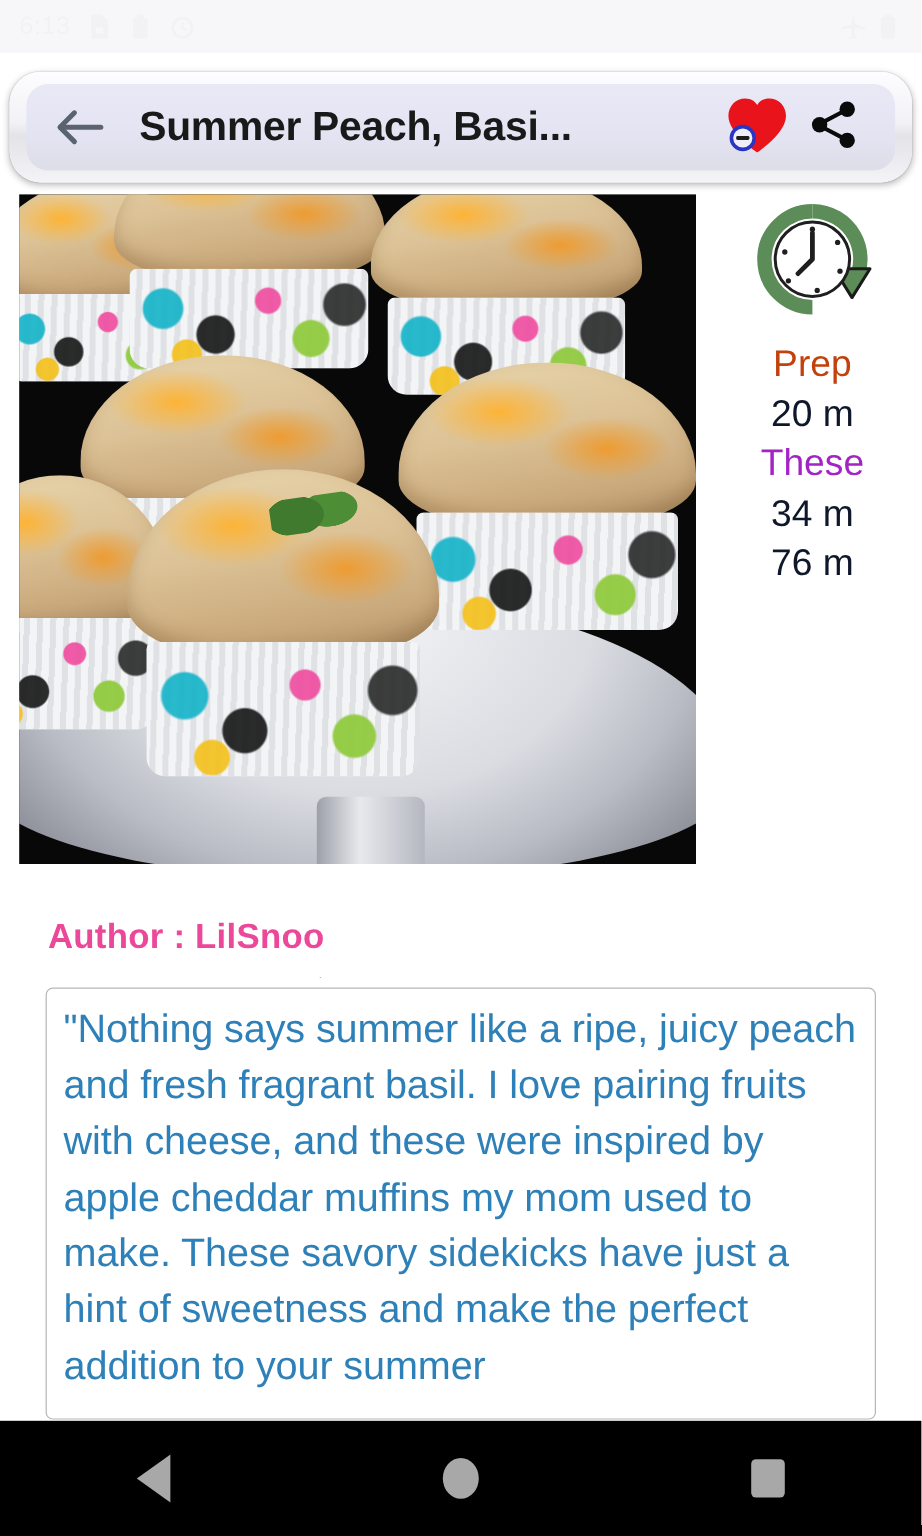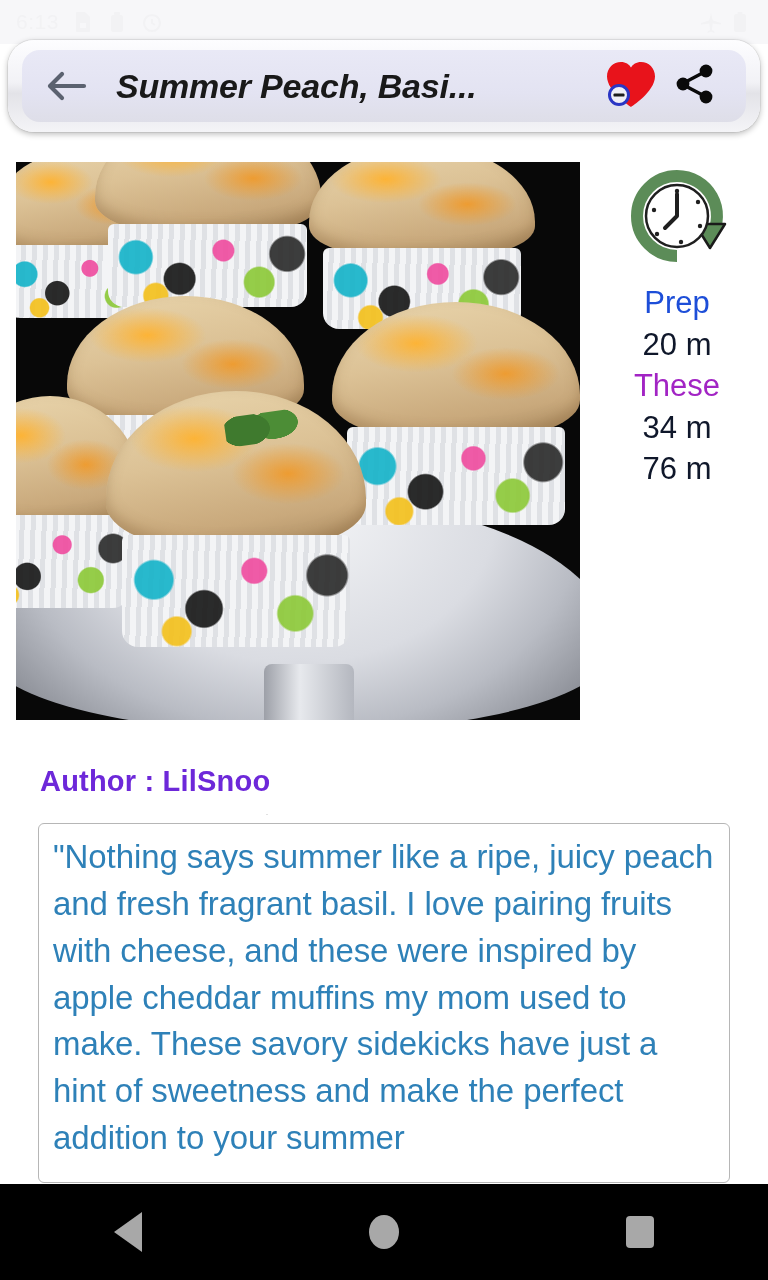--- a/index.html
+++ b/index.html
@@ -18,25 +18,24 @@
     display:flex; align-items:center; padding:0 16px;
   }
   .sb-left{ display:flex; align-items:center; gap:14px; }
   .sb-right{ margin-left:auto; display:flex; align-items:center; gap:12px; }
   .sb-time{ font-size:21px; color:#f2f2f4; font-weight:400; letter-spacing:.5px; }
   .sb-ico{ width:20px; height:22px; display:block; opacity:.96; }
   .sb-ico svg{ display:block; }
 
   
   .toolbar-wrap{
-    position:absolute; left:8px; top:40px; width:752px; height:92px;
+    position:absolute; left:8px; top:60px; width:752px; height:92px;
     border-radius:26px;
     background:linear-gradient(180deg,#fdfdff 0%,#f2f2f6 46%,#e3e3e8 58%,#f4f4f7 100%);
     box-shadow:0 2px 6px rgba(0,0,0,.28), 0 0 0 1px rgba(0,0,0,.06);
-    font-style:italic;
   }
   .toolbar{
     position:absolute; left:14px; top:10px; width:724px; height:72px;
     border-radius:18px;
     background:linear-gradient(180deg,#e9e9f6 0%,#e3e3f2 60%,#dedee8 100%);
     display:flex; align-items:center; padding:0 18px;
     overflow:hidden;
   }
   .back-btn{ width:54px; height:54px; display:flex; align-items:center; justify-content:center; flex:0 0 auto; }
   .back-btn svg{ display:block; }
@@ -102,29 +101,29 @@
   }
 
   
   .timepanel{
     position:absolute; left:586px; top:168px; width:182px;
     display:flex; flex-direction:column; align-items:center;
   }
   .clock-ico{ width:112px; height:100px; margin-bottom:14px; }
   .clock-ico svg{ display:block; }
   .t-label{ font-size:31px; line-height:1.34; font-weight:400; }
-  .t-label.prep{ color:#1d4ed8; }
+  .t-label.prep{ color:#c2410c; }
   .t-label.cook{ color:#a224c4; }
   .t-label.ready{ color:#ee3d7b; }
   .t-val{ font-size:31px; line-height:1.34; color:#0f172a; }
 
   
   .author{
     position:absolute; left:40px; top:765px;
-    font-size:29px; font-weight:700; color:#6d28d9; letter-spacing:.2px;
+    font-size:29px; font-weight:700; color:#ec4899; letter-spacing:.2px;
   }
 
   
   .desc-box{
     position:absolute; left:38px; top:823px; width:692px; height:360px;
     border:1px solid #b6b6b6; border-radius:6px;
     background:#ffffff; overflow:hidden; padding:10px 14px 0 14px;
   }
   .desc-notch{
     position:absolute; left:258px; top:814px; width:18px; height:11px;

